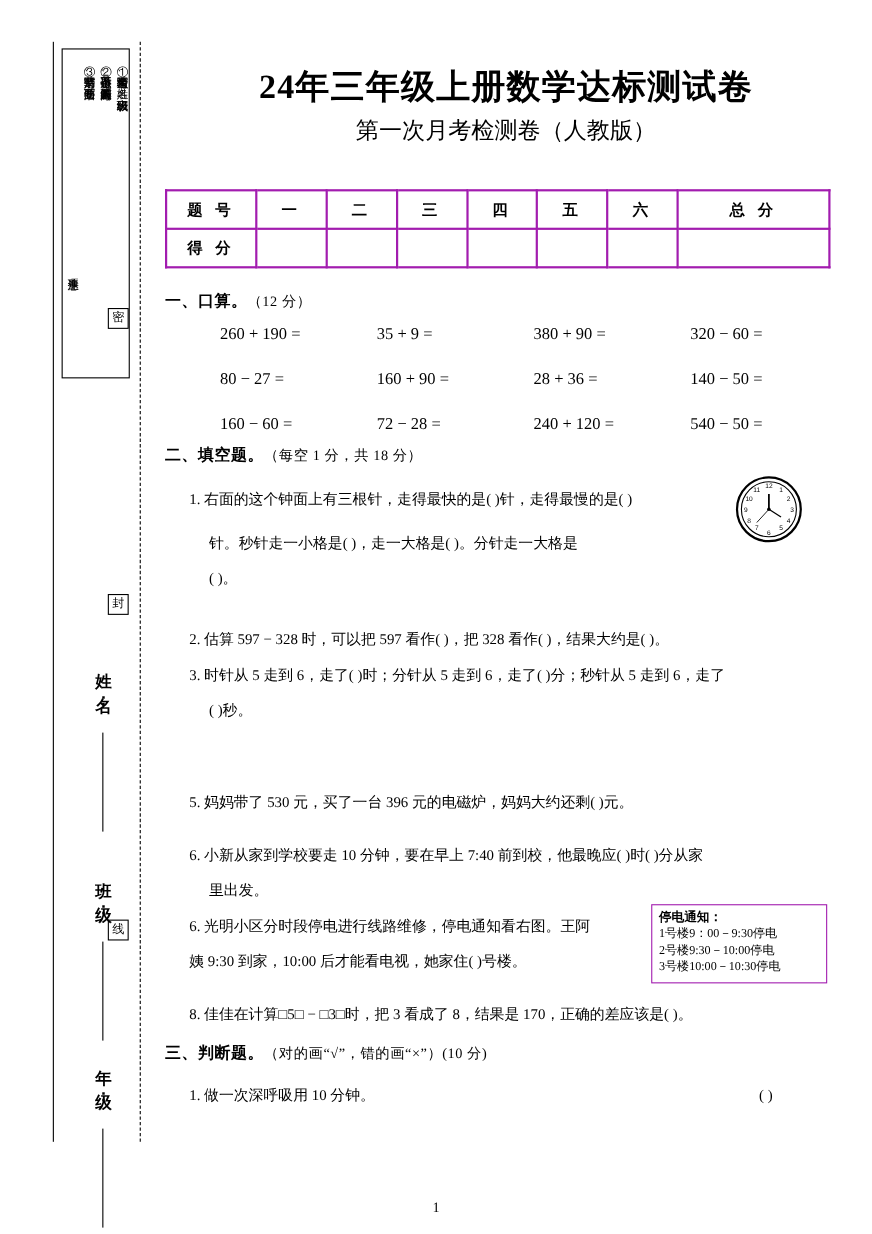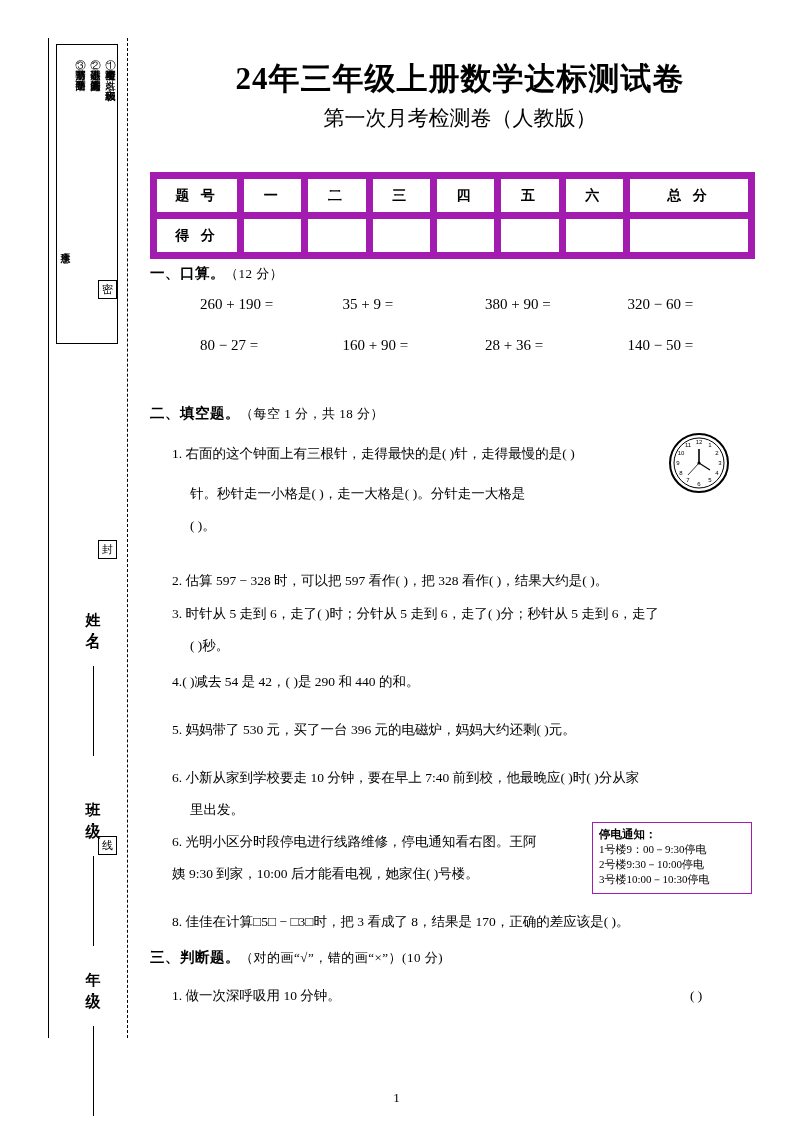--- a/index.html
+++ b/index.html
@@ -101,21 +101,21 @@
   }
 
   
   .score-table{
     position:absolute;
     left:150px;top:172px;
     width:605px;
     border-collapse:collapse;
   }
   .score-table td{
-    border:7px solid #a21caf;
+    border:2px solid #a21caf;
     height:31px;
     text-align:center;
     font-size:14px;
     font-weight:bold;
     letter-spacing:4px;
   }
   .score-table td.first{width:78px;}
 
   
   .sec-head{
@@ -243,20 +243,26 @@
       <span>260 + 190 =</span>
       <span>35 + 9 =</span>
       <span>380 + 90 =</span>
       <span>320 − 60 =</span>
     </div>
     <div class="oral-row">
       <span>80 − 27 =</span>
       <span>160 + 90 =</span>
       <span>28 + 36 =</span>
       <span>140 − 50 =</span>
+    </div>
+    <div class="oral-row">
+      <span>160 − 60 =</span>
+      <span>72 − 28 =</span>
+      <span>240 + 120 =</span>
+      <span>540 − 50 =</span>
     </div>
   </div>
 
   <div class="sec-head" style="left:150px;top:404px;">
     <span>二、填空题。</span><span class="norm">（每空 1 分，共 18 分）</span>
   </div>
 
   <div class="qtext" style="left:172px;top:440px;width:500px;">1. 右面的这个钟面上有三根针，走得最快的是(        )针，走得最慢的是(        )</div>
   <div class="qtext" style="left:190px;top:480px;width:470px;">针。秒针走一小格是(        )，走一大格是(        )。分针走一大格是</div>
   <div class="qtext" style="left:190px;top:512px;width:300px;">(        )。</div>
@@ -282,21 +288,20 @@
     <line x1="31" y1="31" x2="42" y2="38" stroke="#000" stroke-width="1.2"></line>
     <line x1="31" y1="31" x2="20" y2="43" stroke="#000" stroke-width="0.8"></line>
     <circle cx="31" cy="31" r="1.6" fill="#000"></circle>
   </svg>
 
   <div class="qtext" style="left:172px;top:567px;width:580px;">2. 估算 597 − 328 时，可以把 597 看作(        )，把 328 看作(        )，结果大约是(        )。</div>
 
   <div class="qtext" style="left:172px;top:600px;width:580px;">3. 时针从 5 走到 6，走了(        )时；分针从 5 走到 6，走了(        )分；秒针从 5 走到 6，走了</div>
   <div class="qtext" style="left:190px;top:632px;width:300px;">(        )秒。</div>
 
-  <div class="qtext" style="left:172px;top:668px;width:580px;">4.(        )减去 54 是 42，(        )是 290 和 440 的和。</div>
 
   <div class="qtext" style="left:172px;top:716px;width:580px;">5. 妈妈带了 530 元，买了一台 396 元的电磁炉，妈妈大约还剩(        )元。</div>
 
   <div class="qtext" style="left:172px;top:764px;width:590px;">6. 小新从家到学校要走 10 分钟，要在早上 7:40 前到校，他最晚应(        )时(        )分从家</div>
   <div class="qtext" style="left:190px;top:796px;width:300px;">里出发。</div>
 
   <div class="qtext" style="left:172px;top:828px;width:420px;">6. 光明小区分时段停电进行线路维修，停电通知看右图。王阿</div>
   <div class="qtext" style="left:172px;top:860px;width:420px;">姨 9:30 到家，10:00 后才能看电视，她家住(        )号楼。</div>
 
   <div class="power-box">

